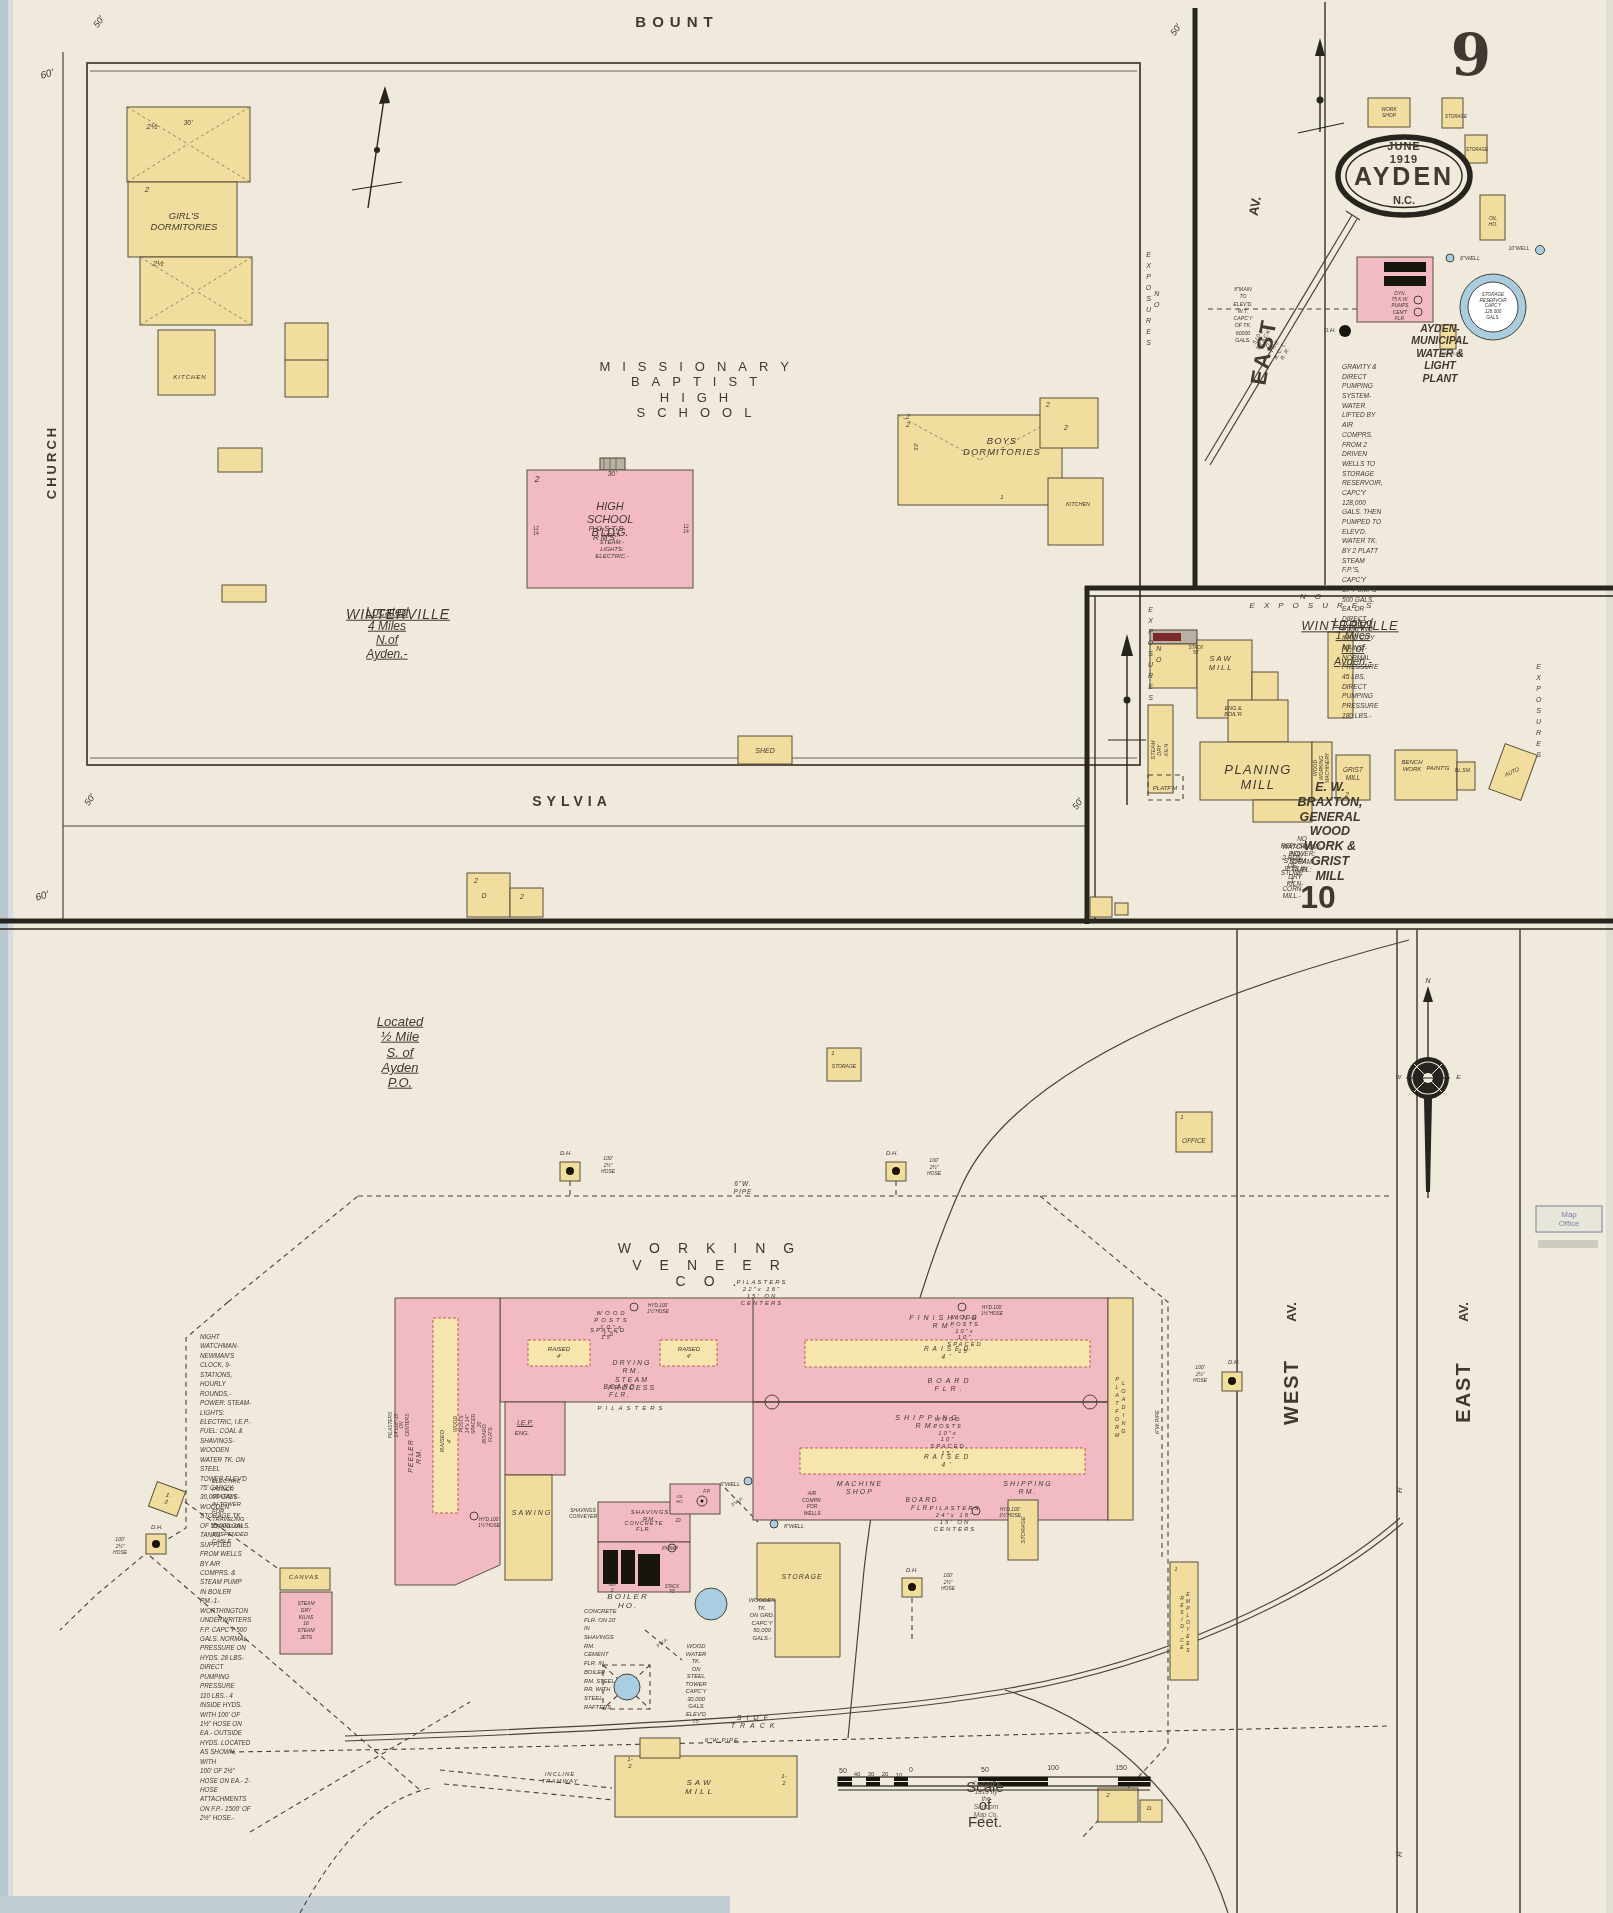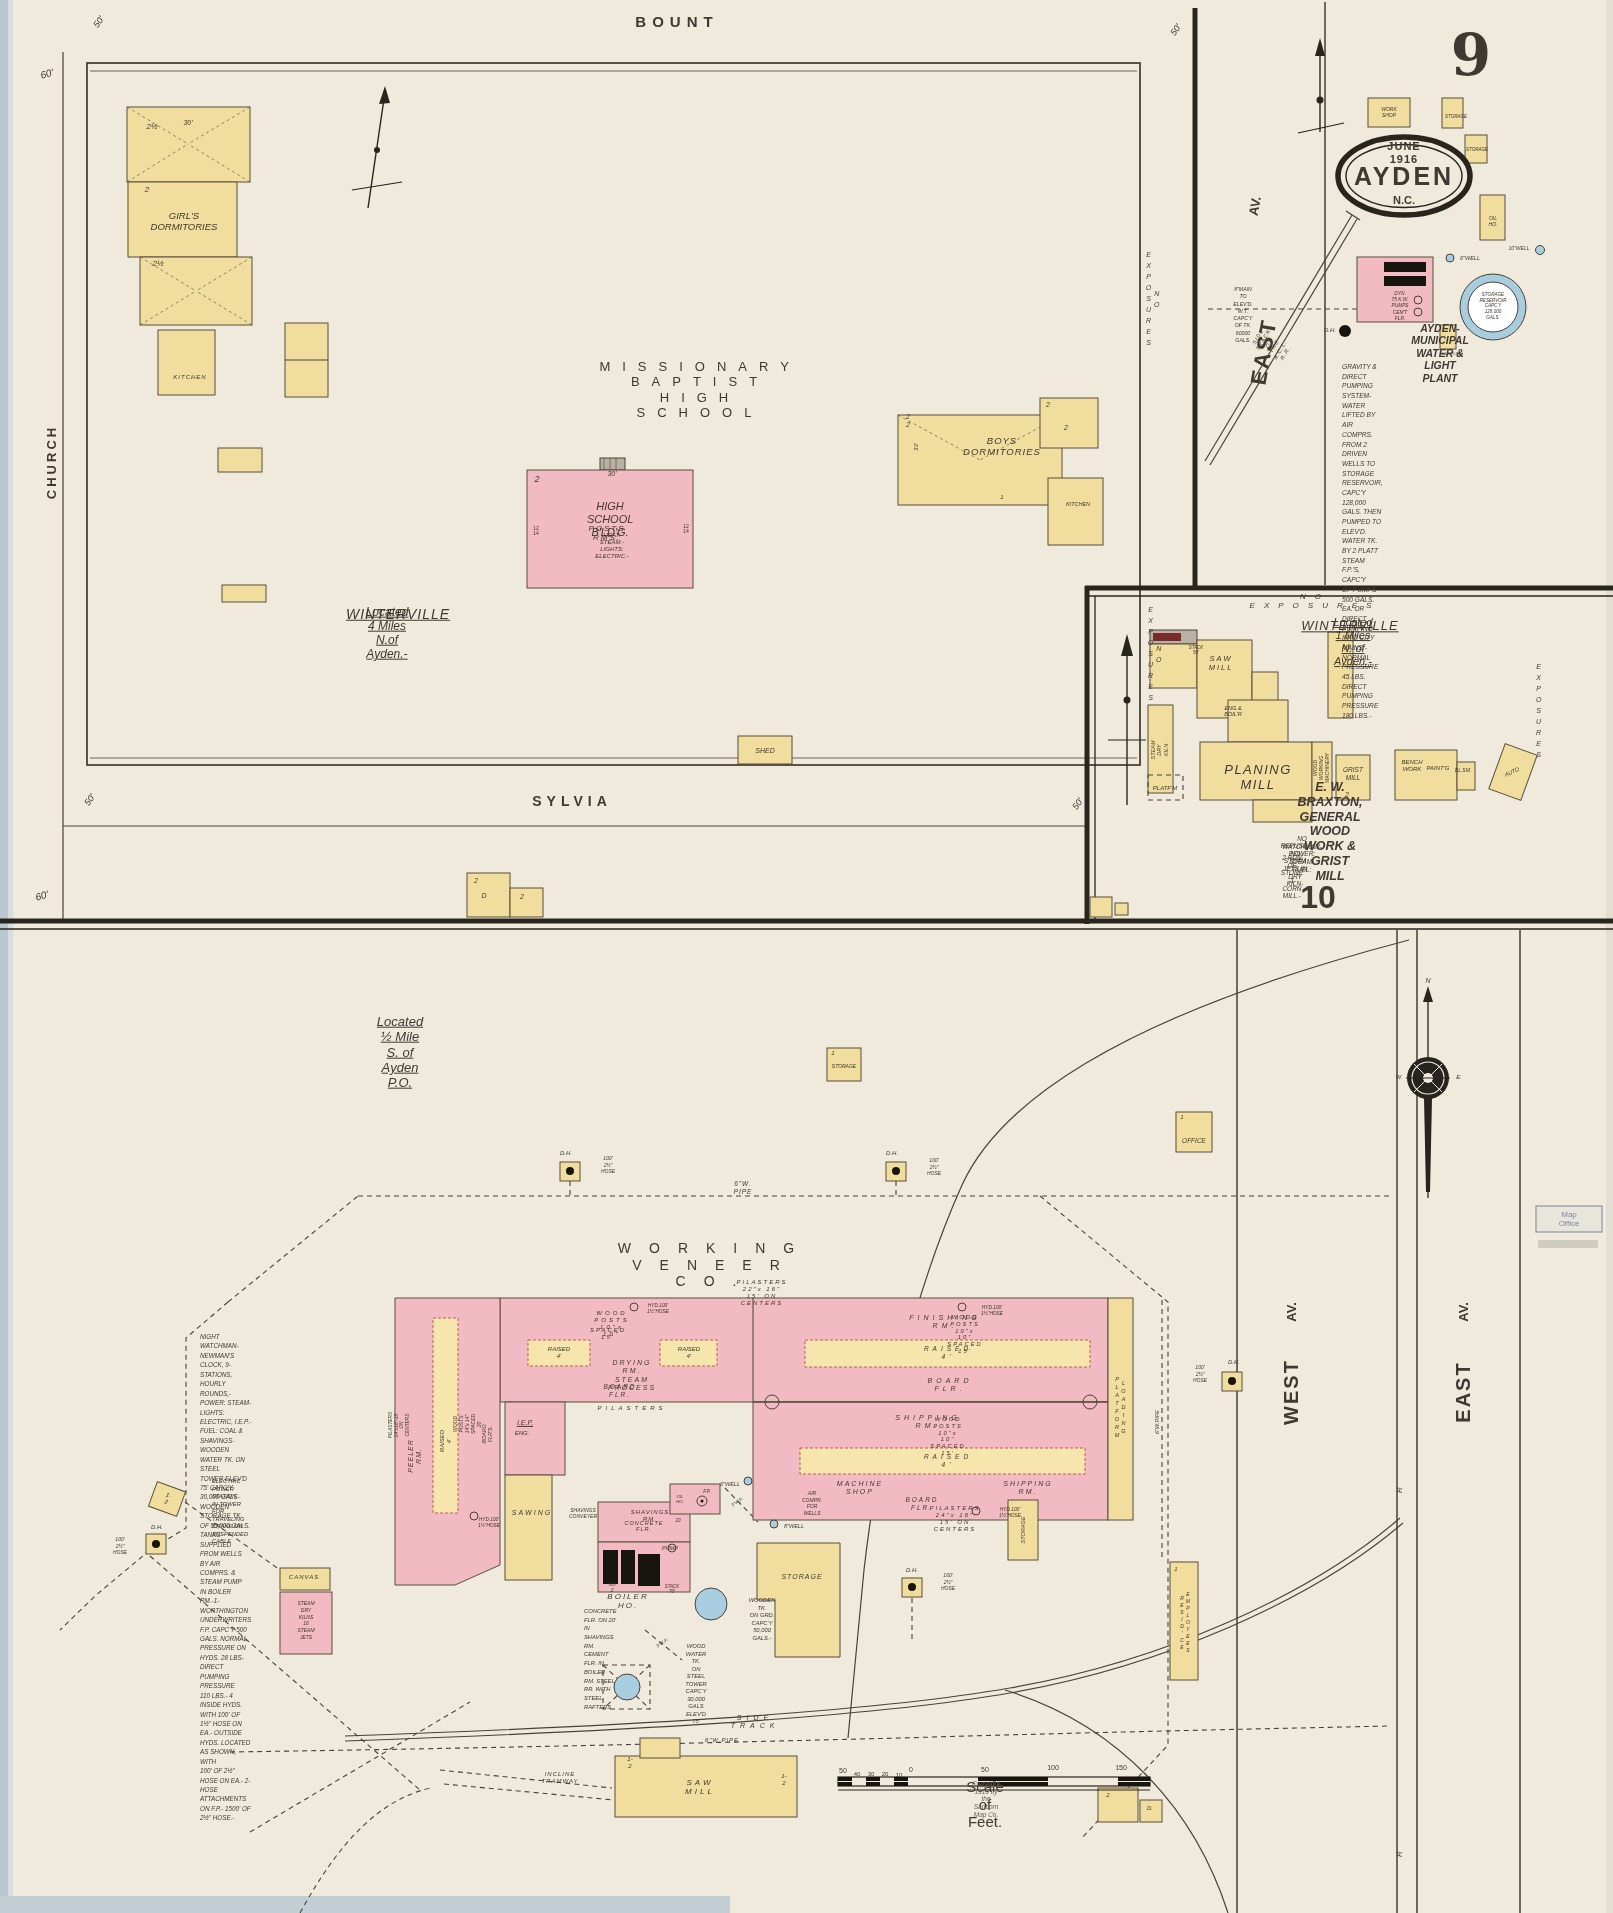--- a/index.html
+++ b/index.html
@@ -335,21 +335,21 @@
       <div class="lbl it" style="left: 1078px; top: 504px; font-size: 5.5px; transform: translate(-50%, -50%);">KITCHEN</div>
       <div class="lbl it vert" style="left: 1152px; top: 300px; font-size: 7px; letter-spacing: 4px; transform: translate(-50%, -50%);">NO EXPOSURES</div>
       <div class="lbl it vert" style="left: 1154px; top: 655px; font-size: 7px; letter-spacing: 4px; transform: translate(-50%, -50%);">NO EXPOSURES</div>
       <div class="lbl it vert" style="left: 1538px; top: 712px; font-size: 7px; letter-spacing: 4px; transform: translate(-50%, -50%);">EXPOSURES</div>
       <div class="lbl it" style="left: 1389px; top: 113px; font-size: 5px; transform: translate(-50%, -50%);">WORK SHOP</div>
       <div class="lbl it" style="left: 1456px; top: 117px; font-size: 4.5px; transform: translate(-50%, -50%);">STORAGE</div>
       <div class="lbl it" style="left: 1477px; top: 150px; font-size: 4.5px; transform: translate(-50%, -50%);">STORAGE</div>
       <div class="lbl it" style="left: 1493px; top: 222px; font-size: 5px; transform: translate(-50%, -50%);">OIL HO.</div>
       <div class="lbl it" style="left: 1470px; top: 258px; font-size: 5.5px; transform: translate(-50%, -50%);">6"WELL</div>
       <div class="lbl it" style="left: 1519px; top: 249px; font-size: 5px; transform: translate(-50%, -50%);">10"WELL</div>
-      <div class="lbl b" style="left: 1404px; top: 153px; font-size: 11px; letter-spacing: 1px; transform: translate(-50%, -50%);">JUNE 1916</div>
+      <div class="lbl b" style="left: 1404px; top: 153px; font-size: 11px; letter-spacing: 1px; transform: translate(-50%, -50%);">JUNE 1919</div>
       <div class="lbl b" style="left: 1404px; top: 177px; font-size: 25px; letter-spacing: 3px; transform: translate(-50%, -50%);">AYDEN</div>
       <div class="lbl b" style="left: 1404px; top: 200px; font-size: 11px; transform: translate(-50%, -50%);">N.C.</div>
       <div class="lbl it" style="left: 1400px; top: 307px; font-size: 4.8px; line-height: 1.3; transform: translate(-50%, -50%);">DYN. 75 K.W.
 PUMPS
 CEM'T FLR.</div>
       <div class="lbl it" style="left: 1243px; top: 315px; font-size: 5.2px; line-height: 1.4; transform: translate(-50%, -50%);">8"MAIN TO ELEV'D.
 W.T. CAPC'Y
 OF TK. 60000
 GALS.</div>
       <div class="lbl it" style="left: 1330px; top: 331px; font-size: 6px; transform: translate(-50%, -50%);">D.H.</div>

